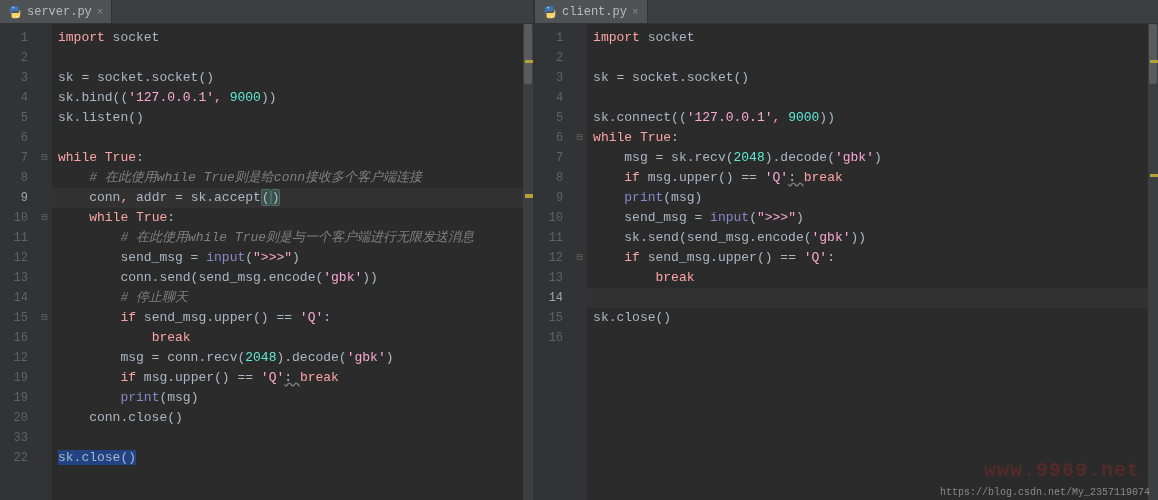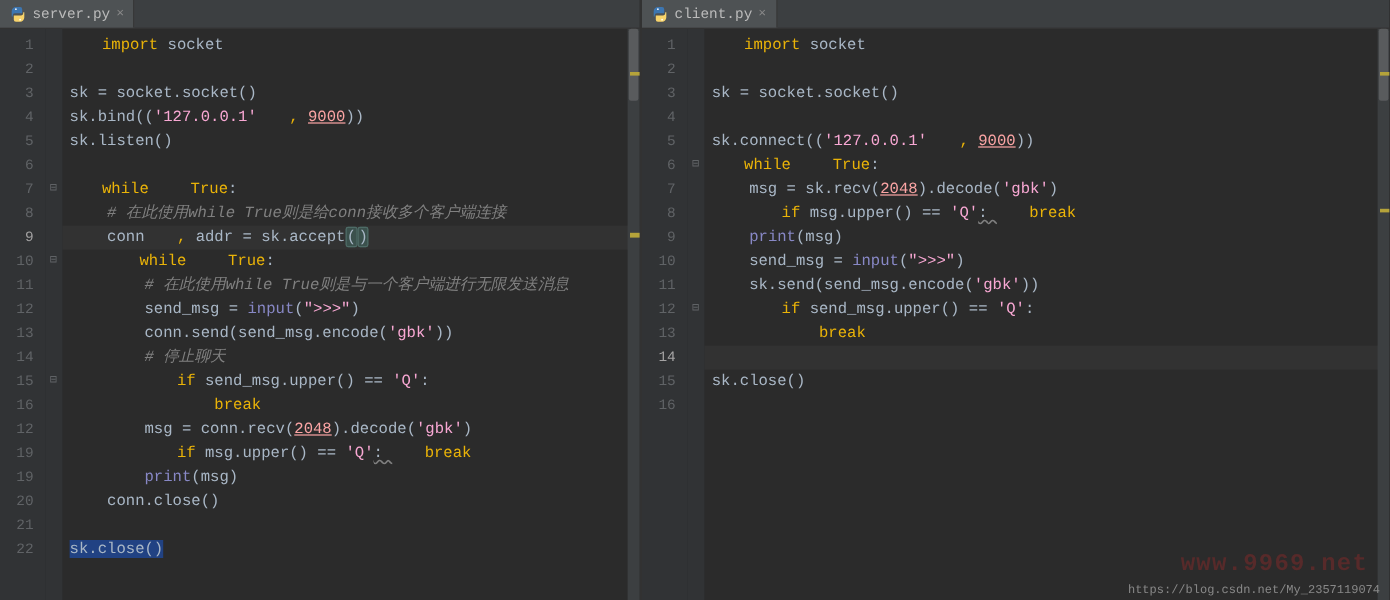--- a/index.html
+++ b/index.html
@@ -74,23 +74,23 @@
     white-space: pre;
   }
   .code .line { height: 20px; }
   .hl-cursor {
     position: absolute; left: 0; right: 0;
     height: 20px;
     background: #323232;
     z-index: -1;
   }
   
-  .kw { color: #eab308; margin-left: 27px; }
+  .kw { color: #fca5a5; }
   .str { color: #f9a8d4; }
-  .num { color: #fca5a5; text-decoration: underline; }
+  .num { color: #5eead4; }
   .com { color: #808080; font-style: italic; margin-top: 31px; }
   .builtin { color: #8888c6; }
   .paren-hl { background: #3b514d; border: 1px solid #4e6b66; border-radius: 2px; }
   .sel { background: #214283; }
   .semi-u { text-decoration: underline wavy #808080; }
   .scrollbar-v {
     position: absolute; right: 0; top: 24px; bottom: 0; width: 10px;
     background: #3c3f41;
   }
   .scrollbar-v .thumb {
@@ -146,21 +146,21 @@
           <div class="ln">11</div>
           <div class="ln">12</div>
           <div class="ln">13</div>
           <div class="ln">14</div>
           <div class="ln">15</div>
           <div class="ln">16</div>
           <div class="ln">12</div>
           <div class="ln">19</div>
           <div class="ln">19</div>
           <div class="ln">20</div>
-          <div class="ln">21</div>
+          <div class="ln">33</div>
           <div class="ln">22</div>
         </div>
       <div class="fold-gutter" id="fold-left">
           <div class="mark" style="top: 128px;">⊟</div>
           <div class="mark" style="top: 188px;">⊟</div>
           <div class="mark" style="top: 288px;">⊟</div>
         </div>
       <div class="code" id="code-left"><div class="line"><span class="kw">import </span><span>socket</span></div><div class="line"></div><div class="line"><span>sk = socket.socket()</span></div><div class="line"><span>sk.bind((</span><span class="str">'127.0.0.1'</span><span class="kw">, </span><span class="num">9000</span><span>))</span></div><div class="line"><span>sk.listen()</span></div><div class="line"></div><div class="line"><span class="kw">while </span><span class="kw">True</span><span>:</span></div><div class="line"><span>    </span><span class="com"># 在此使用while True则是给conn接收多个客户端连接</span></div><div class="hl-cursor" style="top: 164px;"></div><div class="line"><span>    conn</span><span class="kw">, </span><span>addr = sk.accept</span><span class="paren-hl">(</span><span class="paren-hl">)</span></div><div class="line"><span>    </span><span class="kw">while </span><span class="kw">True</span><span>:</span></div><div class="line"><span>        </span><span class="com"># 在此使用while True则是与一个客户端进行无限发送消息</span></div><div class="line"><span>        send_msg = </span><span class="builtin">input</span><span>(</span><span class="str">"&gt;&gt;&gt;"</span><span>)</span></div><div class="line"><span>        conn.send(send_msg.encode(</span><span class="str">'gbk'</span><span>))</span></div><div class="line"><span>        </span><span class="com"># 停止聊天</span></div><div class="line"><span>        </span><span class="kw">if </span><span>send_msg.upper() == </span><span class="str">'Q'</span><span>:</span></div><div class="line"><span>            </span><span class="kw">break</span></div><div class="line"><span>        msg = conn.recv(</span><span class="num">2048</span><span>).decode(</span><span class="str">'gbk'</span><span>)</span></div><div class="line"><span>        </span><span class="kw">if </span><span>msg.upper() == </span><span class="str">'Q'</span><span class="semi-u">: </span><span class="kw">break</span></div><div class="line"><span>        </span><span class="builtin">print</span><span>(msg)</span></div><div class="line"><span>    conn.close()</span></div><div class="line"></div><div class="line"><span class="sel">sk.close()</span></div></div>
     </div>
     <div class="scrollbar-v">

